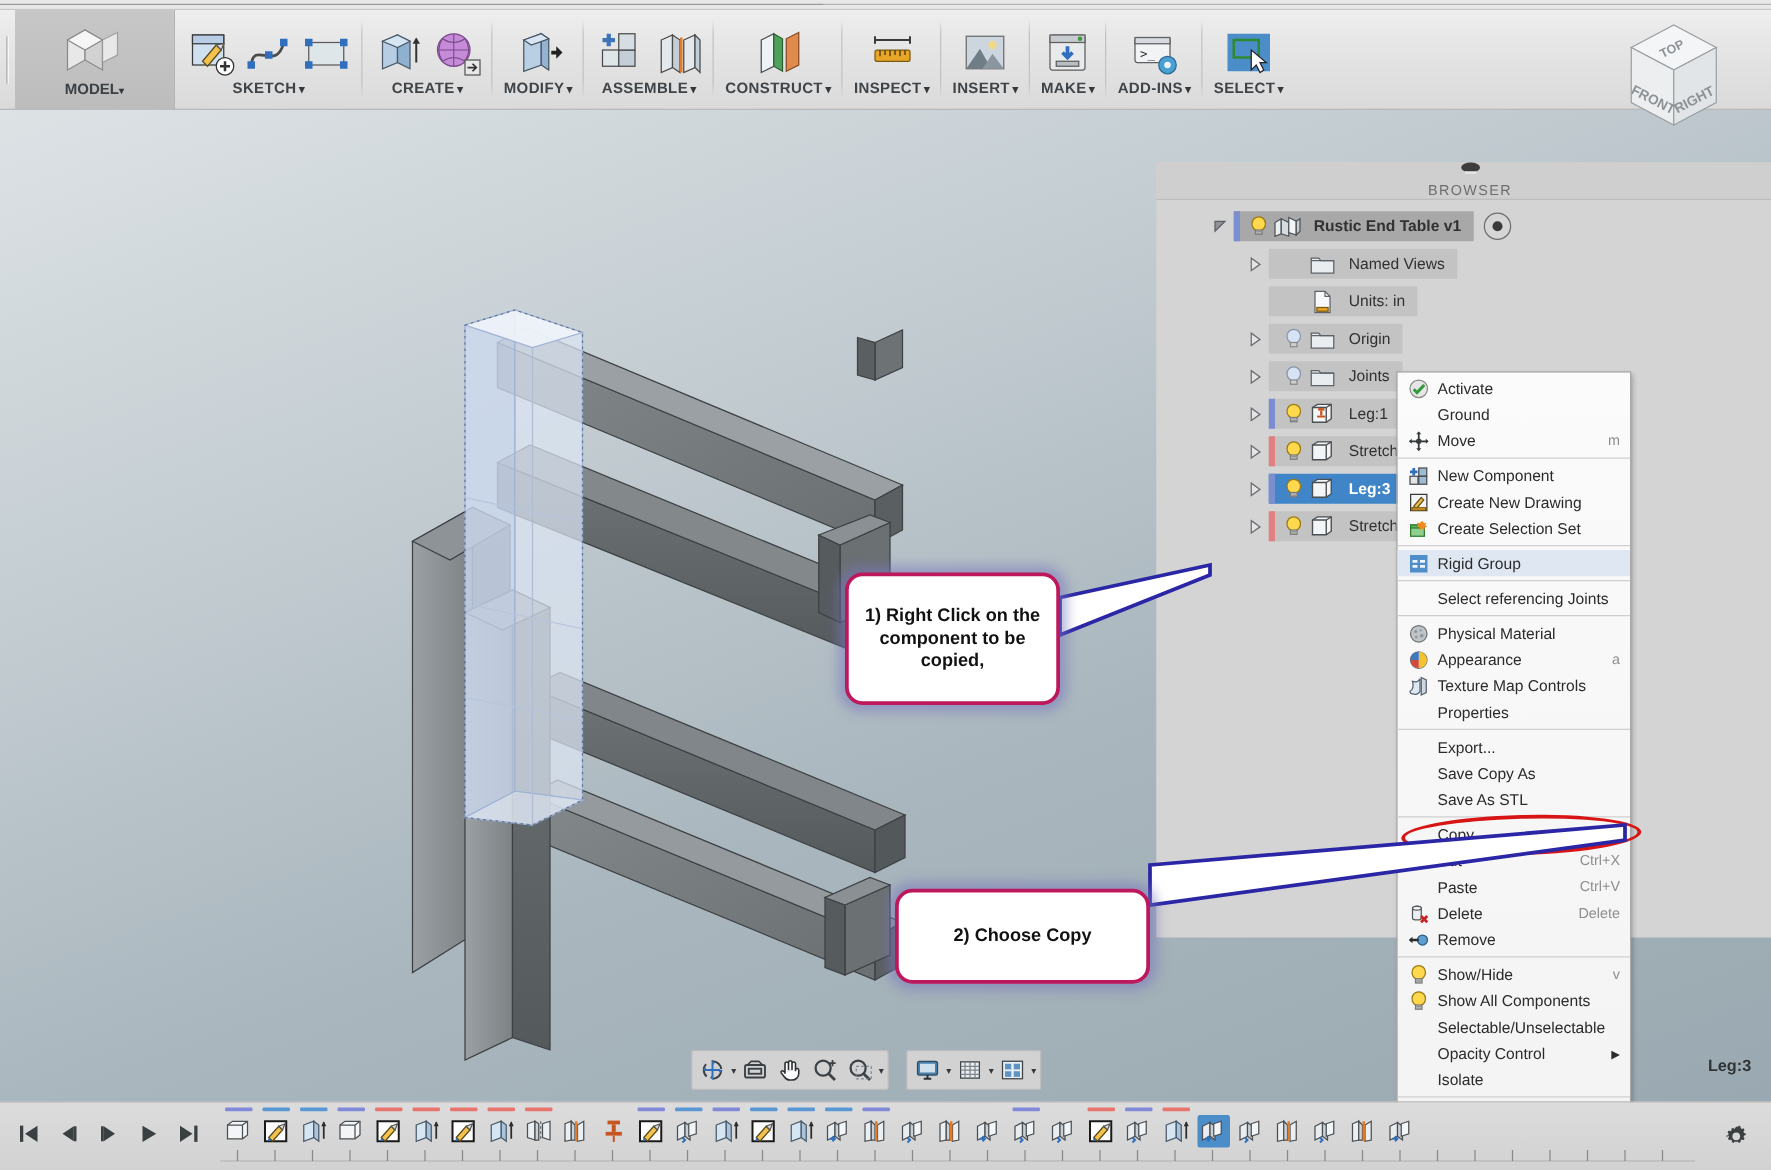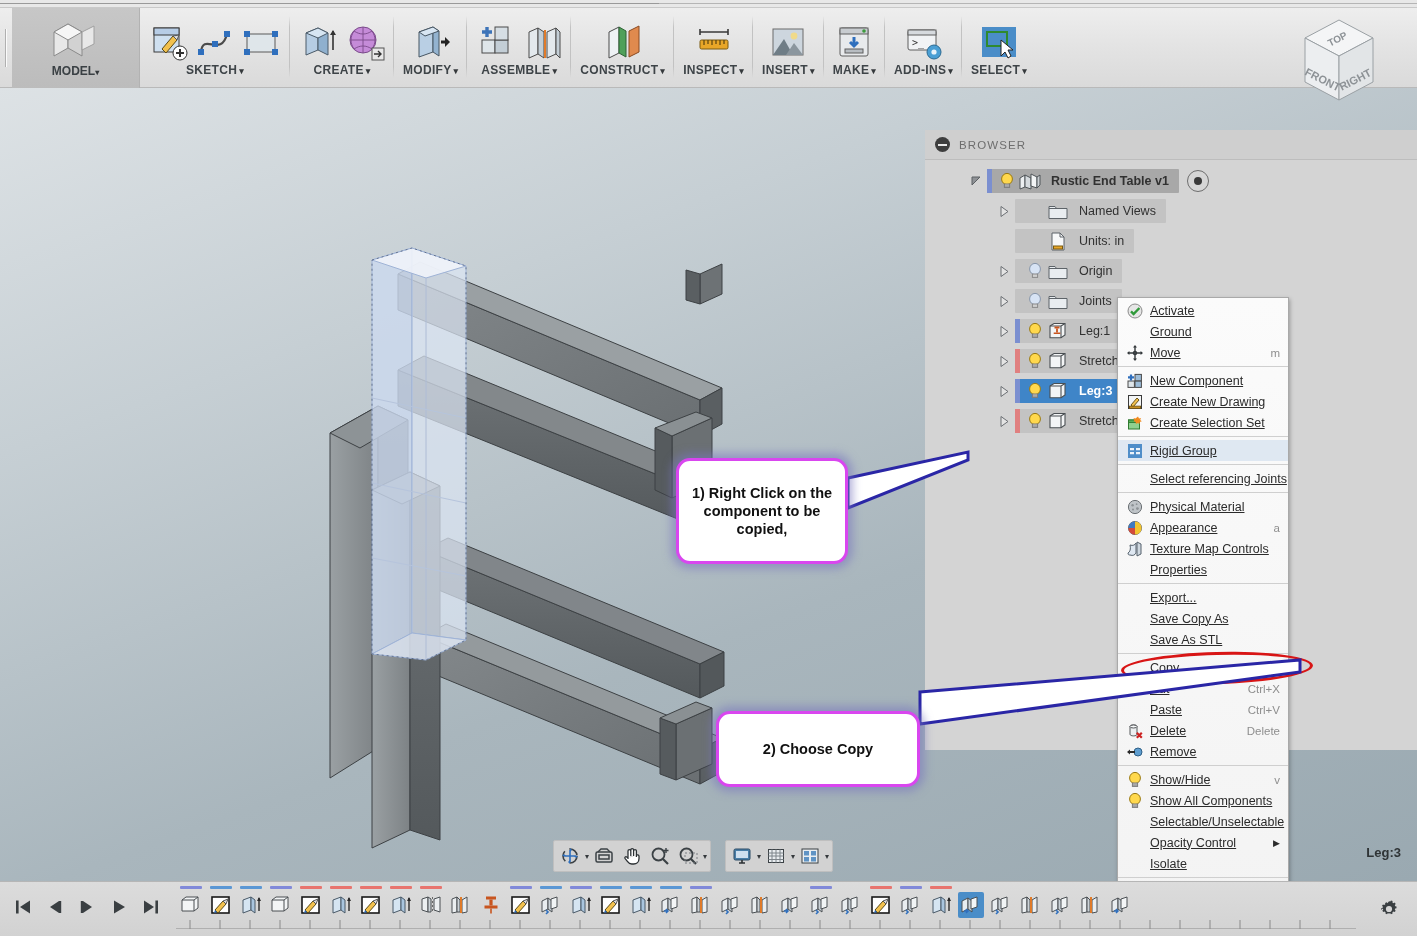--- a/index.html
+++ b/index.html
@@ -58,21 +58,21 @@
   
   .viewcube { position:absolute; right:18px; top:4px; width:120px; height:112px; }
 
   
   .browser {
     position:absolute; left:925px; top:130px; width:492px; height:620px;
     background:#d4d4d4;
   }
   .browser-head {
     height:30px; display:flex; align-items:center; gap:9px; padding-left:10px;
-    background:#cfcfcf; border-bottom:1px solid #bdbdbd;
+    background:#cfcfcf; border-bottom:1px solid #bdbdbd;flex-direction:column;
   }
   .browser-head .t { font-size:11.5px; color:#6e6e6e; letter-spacing:1.1px; }
   .circ-btn { width:15px; height:15px; border-radius:50%; background:#3d3d3d; position:relative;}
   .circ-btn::before { content:""; position:absolute; left:3px; top:7px; width:9px; height:2px; background:#e8e8e8;}
   .circ-btn.plus::after { content:""; position:absolute; left:6.5px; top:3.5px; width:2px; height:9px; background:#e8e8e8;}
 
   .tree { padding: 6px 0 0 0; font-size: 12.5px; color:#313131;margin-left:28px; }
   .trow { display:flex; align-items:center; height:30px; position:relative; }
   .arrow { width:22px; height:24px; display:flex; align-items:center; justify-content:center; }
   .arrow svg { display:block; }
@@ -93,44 +93,44 @@
 
   .comments {
     position:absolute; left:925px; top:732px; width:492px; height:30px;
     background:#cfcfcf; border-top:1px solid #bdbdbd; border-bottom:1px solid #bdbdbd;
     display:flex; align-items:center; gap:9px; padding-left:10px;
   }
   .comments .t { font-size:11.5px; color:#7b7b7b; letter-spacing:1.1px; }
 
   
   .ctxmenu {
-    position:absolute; left:1117px; top:297px; width:172px;
+    position:absolute; left:1117px; top:297px; width:188px;
     background: linear-gradient(#fbfbfb, #f3f3f3);
     border:1px solid #a9a9a9;
     box-shadow: 1px 2px 4px rgba(0,0,0,.28);
-    font-size:12.5px; color:#2b2b2b; padding:2px 0;text-decoration:underline;
+    font-size:12.5px; color:#2b2b2b; padding:2px 0;
   }
   .mi { height:21px; display:flex; align-items:center; padding-left:6px; position:relative; }
   .mi .mic { width:22px; height:18px; display:flex; align-items:center; justify-content:center; }
   .mi .mlab { padding-left:4px; white-space:nowrap; }
   .mi .mkey { position:absolute; right:8px; color:#8e8e8e; font-size:11.5px; }
   .mi .subarrow { position:absolute; right:8px; color:#2b2b2b; font-size:9px; }
   .mi.hl-row { background:#dfe8f2; }
   .msep { height:1px; background:#cfcfcf; margin:3px 0; }
 
   .ellipse {
     position:absolute; left:1121px; top:652px; width:192px; height:32px;
     border:3px solid #d81515; border-radius:50%;
     transform: rotate(-1.5deg);
     pointer-events:none;
   }
 
   
   .callout {
-    position:absolute; background:#fff; border:3px solid #d946ef;
+    position:absolute; background:#fff; border:3px solid #be185d;
     border-radius:14px; box-shadow: 0 0 9px 5px rgba(120,118,190,.55);
     text-align:center; font-weight:700; color:#111; line-height:1.26;
   }
   #callout1 { left:676px; top:458px; width:172px; height:106px; font-size:14.5px;
               display:flex; align-items:center; justify-content:center; padding:0 8px;}
   #callout2 { left:716px; top:711px; width:204px; height:76px; font-size:14.5px;
               display:flex; align-items:center; justify-content:center; padding:0 8px;}
 
   
   .navbar {

